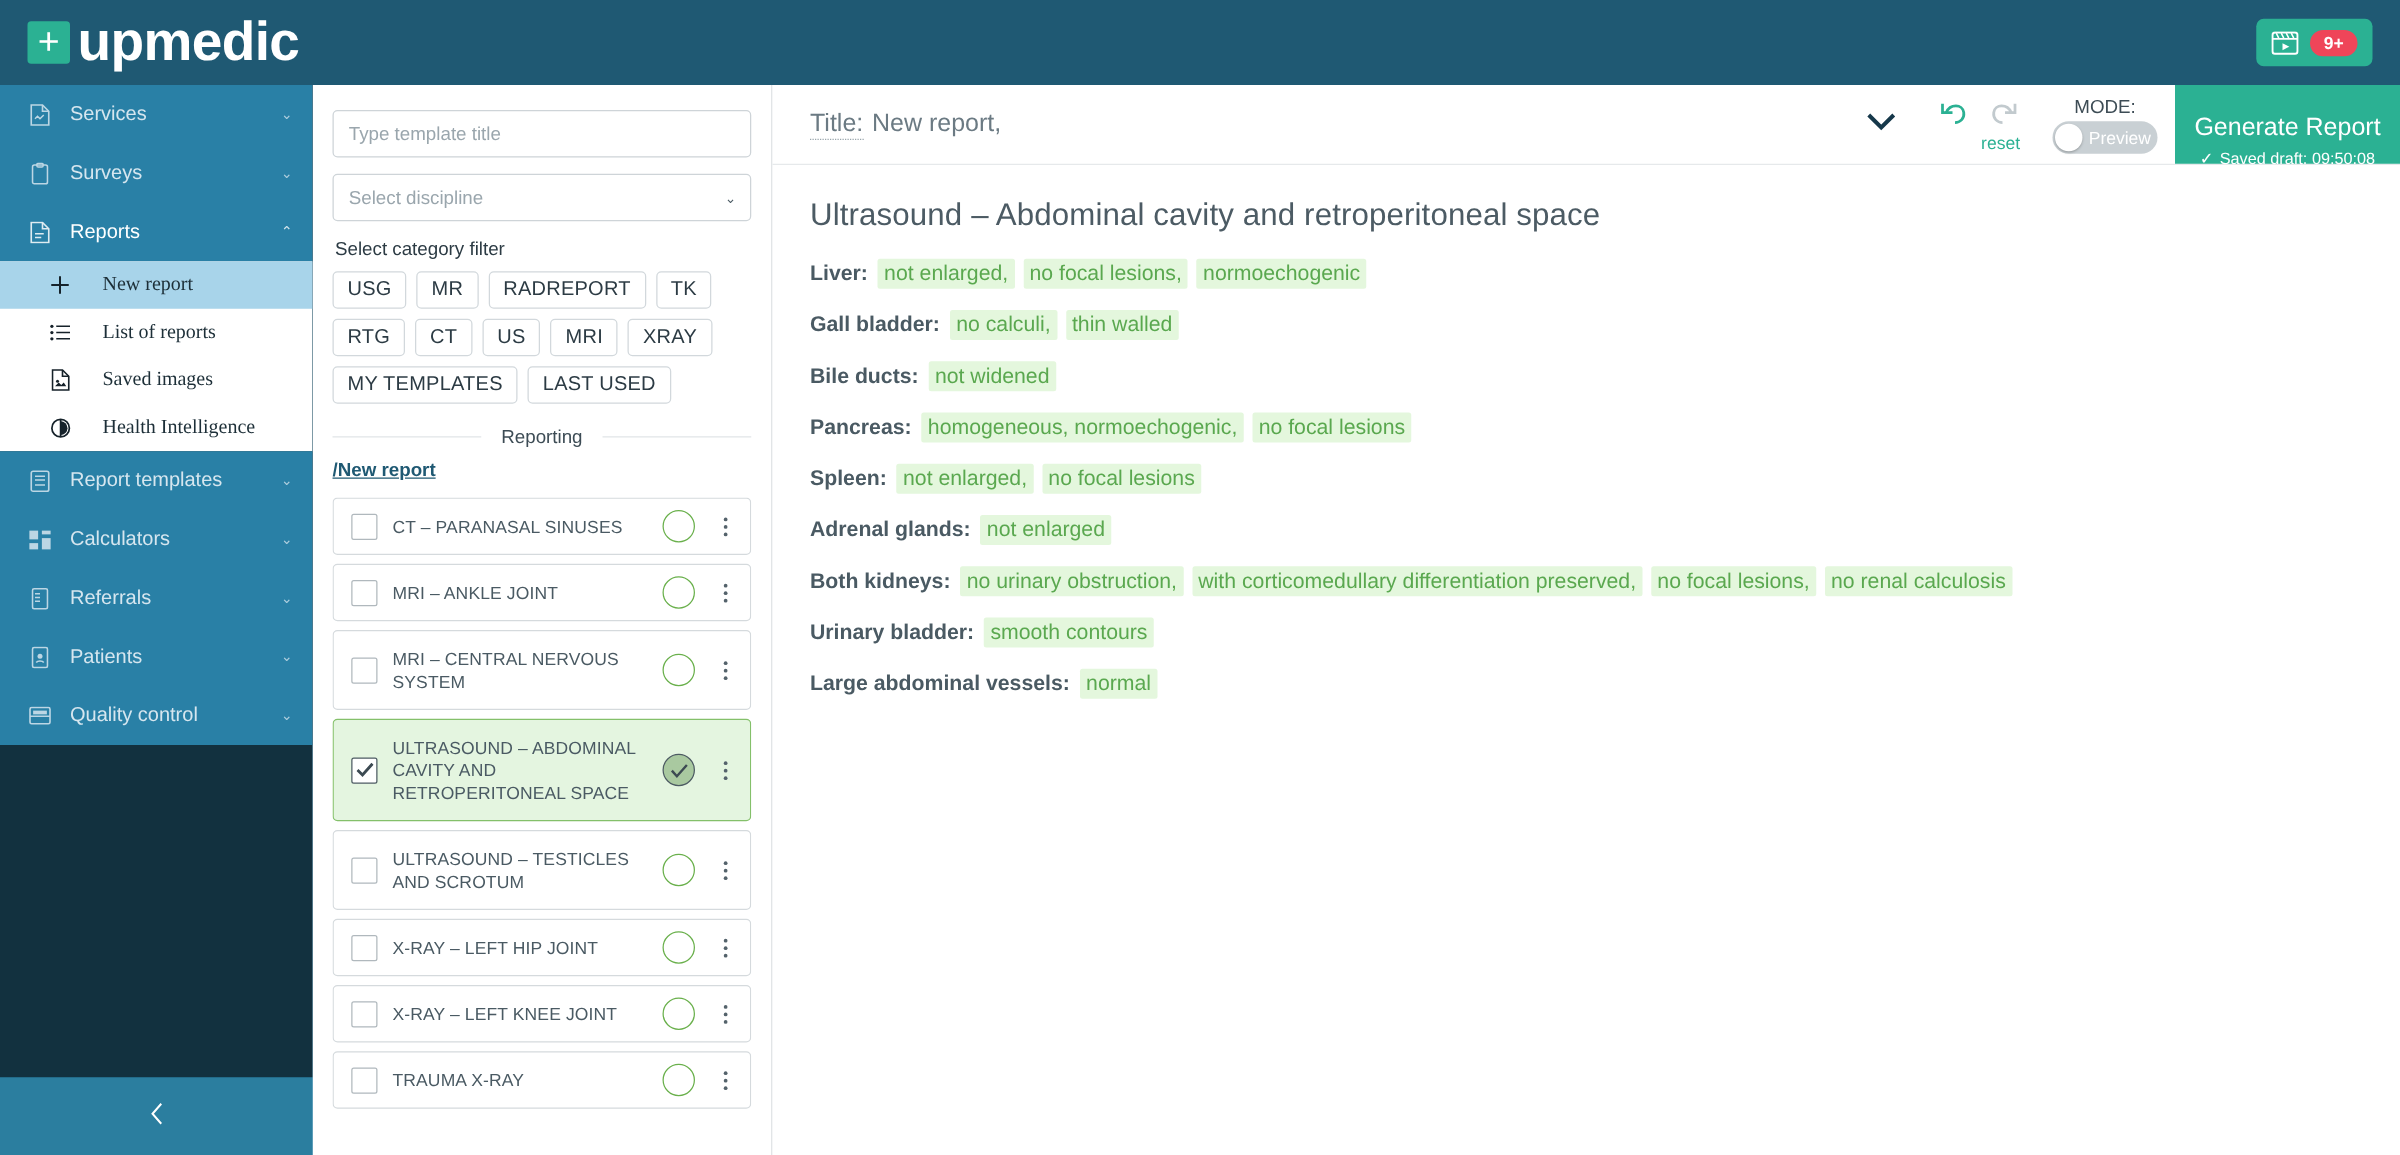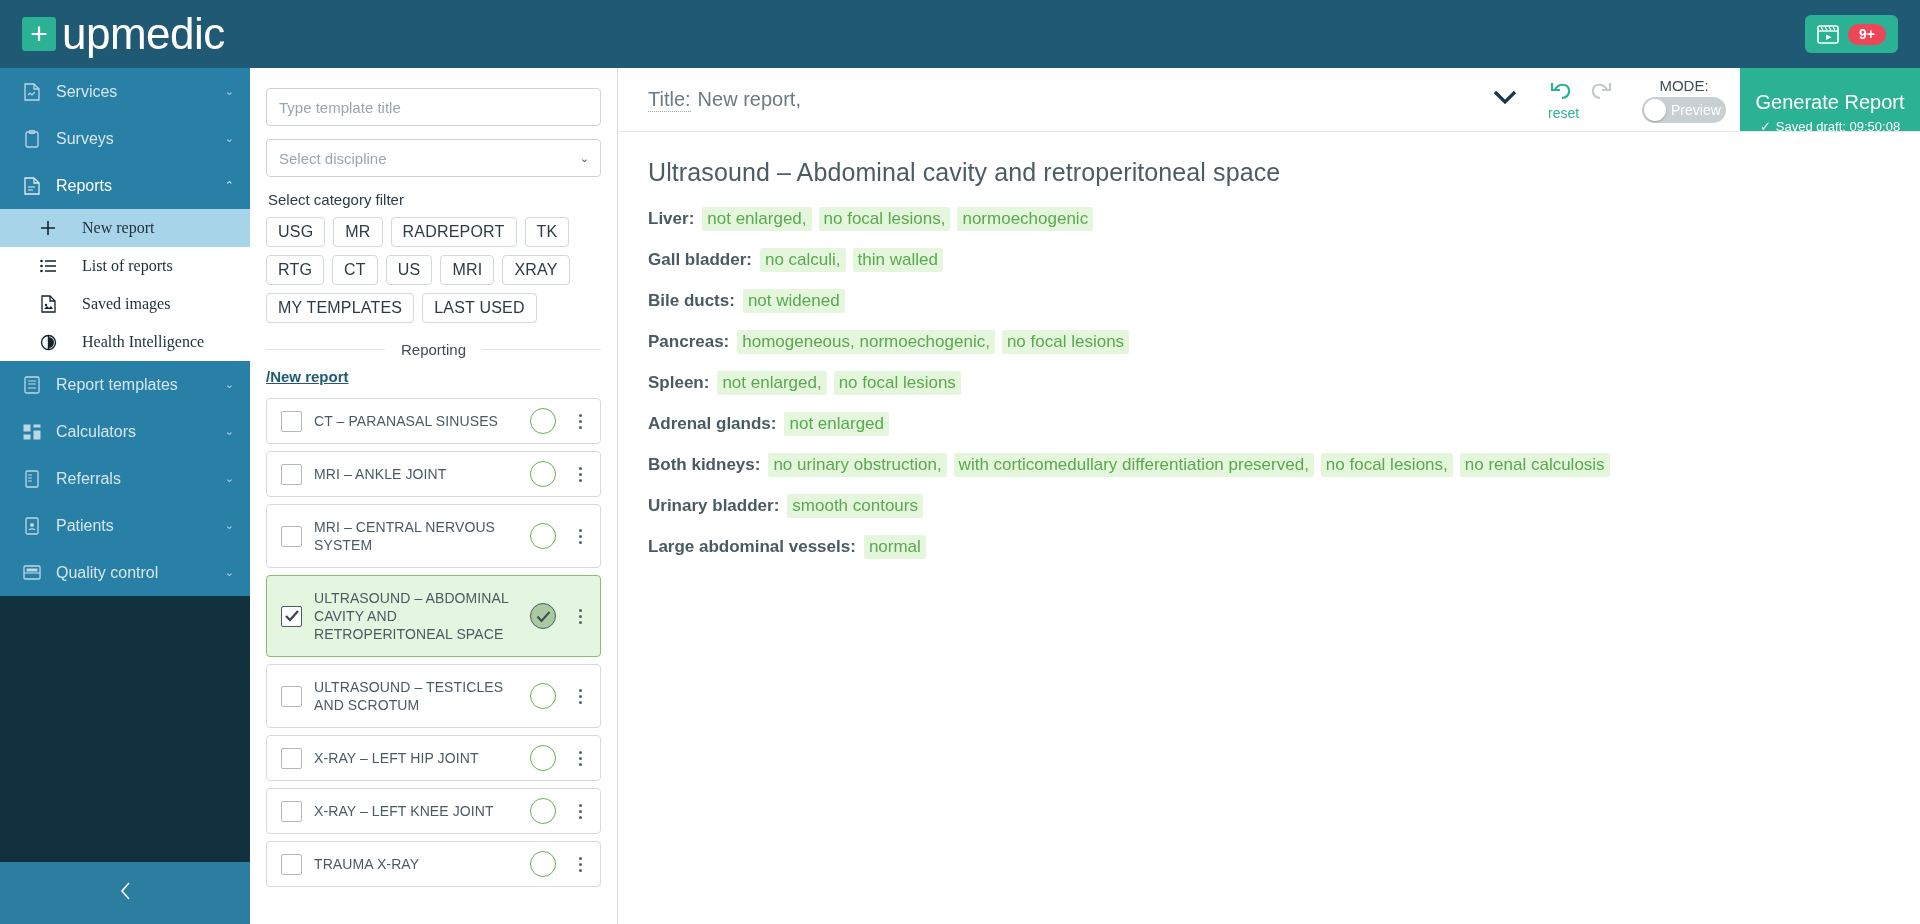--- a/index.html
+++ b/index.html
@@ -18,21 +18,21 @@
     padding: 0 22px 0 22px; position: relative; z-index: 30;
   }
   .logo { display: flex; align-items: center; gap: 2px; }
   .logo-mark {
     width: 34px; height: 34px; background: #2bb193; border-radius: 3px;
     display: flex; align-items: center; justify-content: center;
     color: #fff; font-size: 30px; line-height: 30px; font-weight: 300;
   }
   .logo-text {
     color: #ffffff; font-size: 44px; letter-spacing: -0.5px;
-    font-weight: 400; line-height: 44px; padding-left: 4px;
+    font-weight: 700; line-height: 44px; padding-left: 4px;
   }
   .topbar-right { display: flex; align-items: center; }
   .video-btn {
     background: #2bb193; border-radius: 6px; height: 38px;
     display: flex; align-items: center; gap: 9px; padding: 0 12px; cursor: pointer;
   }
   .clapper { width: 22px; height: 19px; position: relative; }
   .badge9 {
     background: #ef4559; color: #fff; font-size: 14px; font-weight: 700;
     border-radius: 11px; padding: 2px 11px 3px; line-height: 16px;
@@ -131,21 +131,21 @@
   .report { flex: 1 1 auto; min-width: 0; display: flex; flex-direction: column; background:#fff; }
   .rpt-head {
     height: 64px; flex: 0 0 64px; display: flex; align-items: center;
     border-bottom: 1px solid #e6e9eb; padding-left: 30px; position: relative;
   }
   .rpt-title-wrap { display:flex; align-items:baseline; gap:7px; font-size: 20px; color:#6b7a83;}
   .rpt-title-lbl { border-bottom: 1px dotted #9aa6ad; }
   .head-tools { margin-left: auto; display: flex; align-items: stretch; height: 100%; }
   .chev-btn { width: 62px; display:flex; align-items:center; justify-content:center; cursor:pointer; color:#1f5973;}
   .undo-grp {
-    display:flex; flex-direction:column; align-items:flex-start; justify-content:center;
+    display:flex; flex-direction:column; align-items:flex-end; justify-content:center;
     padding: 0 12px; position: relative; min-width: 92px;
   }
   .undo-icons { display:flex; gap: 14px; align-items:center; }
   .undo-icons span { font-size: 25px; line-height: 25px; cursor:pointer; }
   .ico-undo { color:#2bb193; }
   .ico-redo { color:#c2cace; }
   .reset-lbl { font-size: 14px; color: #2bb193; margin-top: 1px; cursor:pointer; }
   .mode-grp {
     display:flex; flex-direction:column; align-items:center; justify-content:center;
     padding: 0 14px; gap: 3px;

